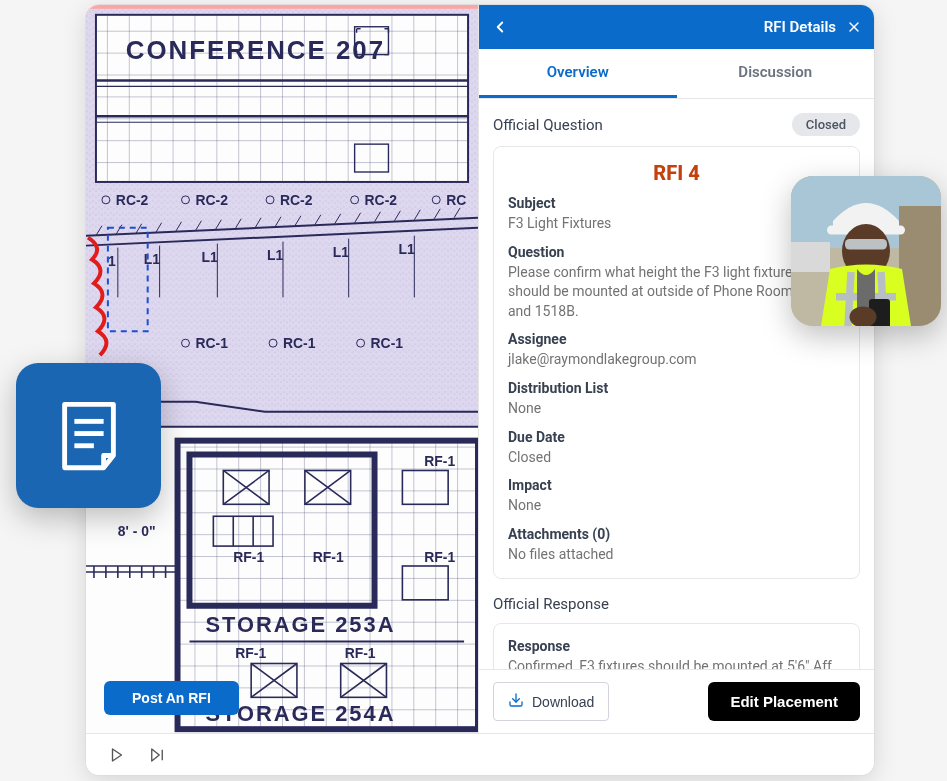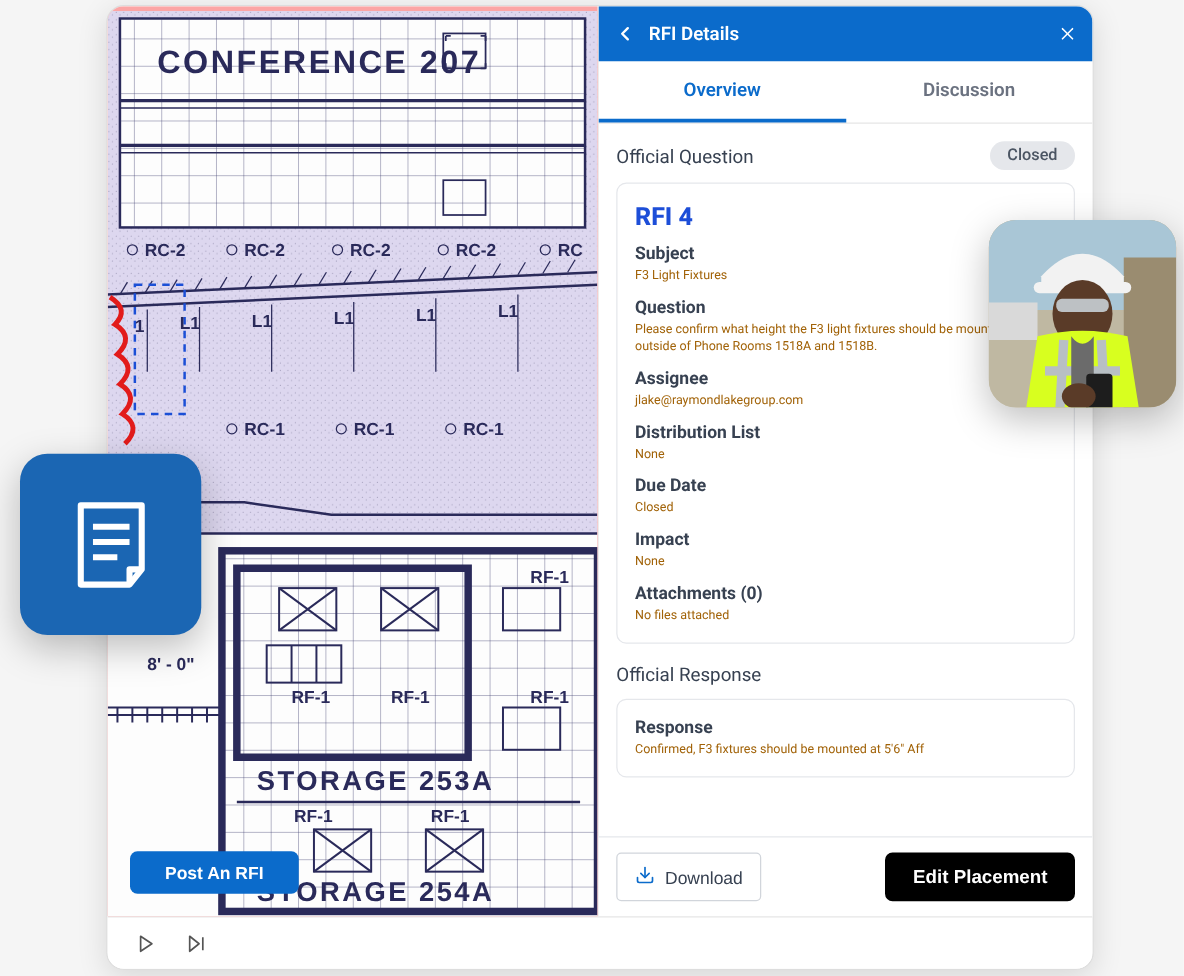--- a/index.html
+++ b/index.html
@@ -52,21 +52,21 @@
   }
   .panel-header {
     background: #0b6bcb;
     color: #fff;
     height: 44px;
     display: flex;
     align-items: center;
     padding: 0 12px;
     gap: 10px;
   }
-  .panel-header .title { font-size: 15px; font-weight: 600; flex: 1; }
+  .panel-header .title { font-size: 15px; font-weight: 600; flex: 1; text-align: right; }
   .panel-header .icon-btn { color: #fff; cursor: pointer; display: flex; align-items:center; }
   .tabs {
     display: flex;
     border-bottom: 1px solid #e6e6e6;
   }
   .tab {
     flex: 1;
     text-align: center;
     padding: 14px 0;
     font-size: 15px;
@@ -98,24 +98,24 @@
     padding: 4px 14px;
     border-radius: 999px;
     font-weight: 500;
   }
   .card {
     border: 1px solid #e5e7eb;
     border-radius: 8px;
     padding: 14px;
     margin-bottom: 16px;
   }
-  .rfi-num { font-size: 20px; font-weight: 800; color: #1d4ed8; margin-bottom: 10px; }
+  .rfi-num { font-size: 20px; font-weight: 800; color: #c2410c; margin-bottom: 10px; text-align: center; }
   .field-label { font-size: 14px; font-weight: 700; color: #374151; margin-top: 10px; }
   .field-label:first-of-type { margin-top: 0; }
-  .field-value { font-size: 10px; color: #a16207; margin-top: 3px; line-height: 1.4; }
+  .field-value { font-size: 14px; color: #737373; margin-top: 3px; line-height: 1.4; }
   .resp-card .field-label { margin-top: 0; }
   .footer-bar {
     display: flex;
     align-items: center;
     justify-content: space-between;
     padding: 12px 14px;
     border-top: 1px solid #e5e7eb;
     background: #fff;
     gap: 10px;
   }

